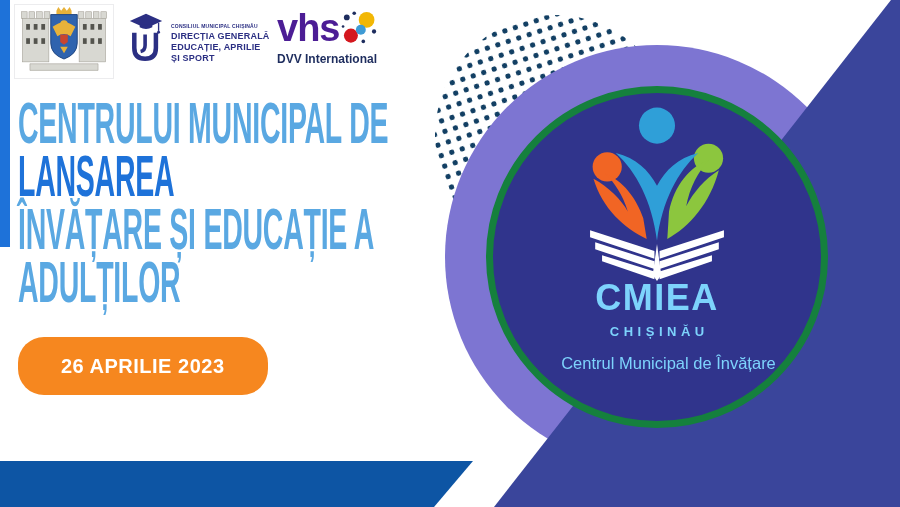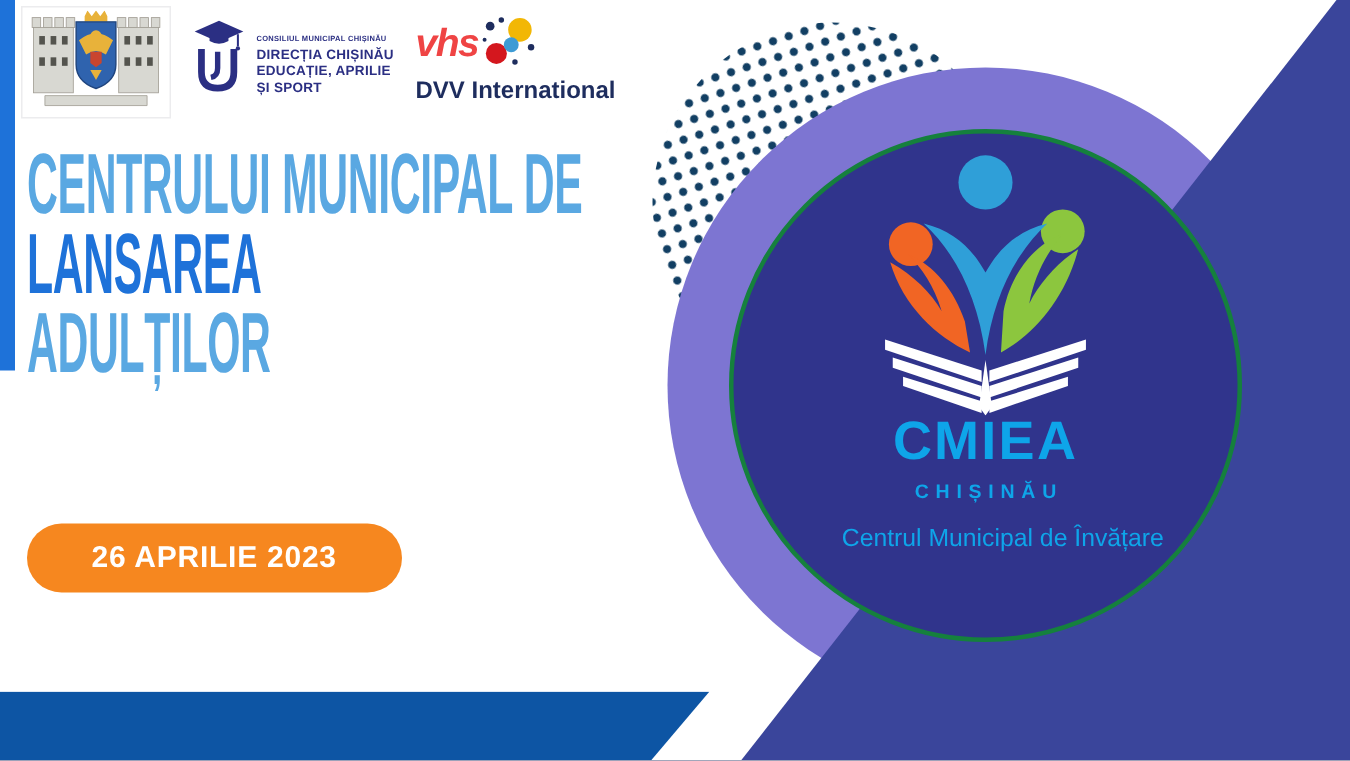--- a/index.html
+++ b/index.html
@@ -16,40 +16,40 @@
   .coa-box{
     position:absolute; left:14px; top:4px; width:100px; height:75px;
     background:#fff; border:1px solid #ececee; display:flex; align-items:center; justify-content:center;
   }
   .dgets{ position:absolute; left:128px; top:12px; display:flex; gap:7px; align-items:flex-start; }
   .dgets-text{ margin-top:11px; color:#2b2f83; }
   .dgets-small{ font-size:5px; font-weight:bold; letter-spacing:.2px; margin-bottom:2px; }
   .dgets-line{ font-size:9px; font-weight:bold; letter-spacing:.2px; line-height:11px; }
   .vhs{ position:absolute; left:277px; top:13px; }
   .vhs-row{ display:flex; align-items:flex-start; }
-  .vhs-word{ font-size:26px; line-height:30px; font-weight:bold; letter-spacing:-1px; color:#ef4444;font-style:italic; }
-  .vhs-sub{ margin-top:4px; font-size:16px; font-weight:bold; color:#1e2d5e; }
+  .vhs-word{ font-size:38px; line-height:30px; font-weight:bold; letter-spacing:-1px; color:#4c1d95; }
+  .vhs-sub{ margin-top:4px; font-size:12px; font-weight:bold; color:#1e2d5e; }
 
   
   .title-block{ position:absolute; left:18px; top:97px; width:460px; }
   .title-line{
     display:inline-block; white-space:nowrap;
     font-size:57px; line-height:53px; font-weight:bold; letter-spacing:-.5px;
     transform:scaleX(.5); transform-origin:0 50%;
   }
   .title-line.dark{ color:#1e72d9; }
   .title-line.light{ color:#5aa8e2; }
   .title-block > div{ height:53px; }
 
   
   .date-badge{
-    position:absolute; left:18px; top:337px; height:46px; padding:0 43px;
+    position:absolute; left:18px; top:337px; height:58px; padding:0 43px;
     background:#f6871f; border-radius:26px;
     display:inline-flex; align-items:center; justify-content:center;
-    color:#ffffff; font-size:20px; font-weight:bold; letter-spacing:.5px;margin-top:12px;
+    color:#ffffff; font-size:20px; font-weight:bold; letter-spacing:.5px;
   }
 
   
   .dots{
     position:absolute; left:435px; top:15px; width:240px; height:240px;
     border-radius:50%; z-index:1;
     background-image:radial-gradient(circle, #123f63 2.4px, transparent 3px);
     background-size:11px 11px;
     transform:rotate(-18deg);
   }
@@ -64,23 +64,23 @@
   }
   .bottom-bar{
     position:absolute; left:0; top:461px; width:480px; height:46px; z-index:3;
     background:#0d55a4;
     clip-path:polygon(0 0, 473px 0, 434px 46px, 0 46px);
   }
 
   
   .logo-circle{
     position:absolute; left:486px; top:86px; width:342px; height:342px; z-index:4;
-    background:#30348c; border:3px solid #15803d; border-radius:50%;
+    background:#30348c; border:7px solid #15803d; border-radius:50%;
     display:flex; flex-direction:column; align-items:center;
-    padding-top:12px; color:#0ea5e9; text-align:center;
+    padding-top:12px; color:#7dd3fc; text-align:center;
   }
   .cmiea-acronym{ margin-top:-4px; font-size:36px; font-weight:bold; letter-spacing:1.5px; }
   .cmiea-city{ margin-top:5px; font-size:13px; font-weight:bold; letter-spacing:4.5px; text-indent:4.5px; }
   .cmiea-desc{ font-size:16.5px; line-height:22px; font-weight:normal;margin-left:23px; }
   .cmiea-desc.first{ margin-top:13px; }
 </style>
 </head>
 <body>
 
 <div class="stage">
@@ -129,21 +129,21 @@
     <svg width="36" height="54" viewBox="0 0 40 58">
       <path d="M20,1 L38,9 L20,17 L2,9 Z" fill="#2b2f83"></path>
       <path d="M34,11 V20" stroke="#2b2f83" stroke-width="1.5" fill="none"></path>
       <circle cx="34" cy="21.5" r="1.6" fill="#2b2f83"></circle>
       <path d="M13,13 V16 Q20,20 27,16 V13 Z" fill="#2b2f83"></path>
       <path d="M7,22 V39 Q7,51 19,51 Q31,51 31,39 V22" stroke="#2b2f83" stroke-width="5" fill="none"></path>
       <path d="M19,24 V36 Q19,42 14,43" stroke="#2b2f83" stroke-width="4" fill="none"></path>
     </svg>
     <div class="dgets-text">
       <div class="dgets-small">CONSILIUL MUNICIPAL CHIȘINĂU</div>
-      <div class="dgets-line">DIRECȚIA CHIȘINĂU</div>
+      <div class="dgets-line">DIRECȚIA GENERALĂ</div>
       <div class="dgets-line">EDUCAȚIE, APRILIE</div>
       <div class="dgets-line">ȘI SPORT</div>
     </div>
   </div>
 
   <div class="vhs">
     <div class="vhs-row">
       <span class="vhs-word">vhs</span>
       <svg width="38" height="38" viewBox="0 0 46 46" style="margin-left:2px; margin-top:-3px;">
         <circle cx="31" cy="12" r="9.5" fill="#f2b705"></circle>
@@ -155,20 +155,21 @@
         <circle cx="27" cy="38" r="2.2" fill="#1e2d5e"></circle>
         <circle cx="2.5" cy="20" r="1.6" fill="#1e2d5e"></circle>
       </svg>
     </div>
     <div class="vhs-sub">DVV International</div>
   </div>
 
   <div class="title-block">
     <div><span class="title-line light">CENTRULUI MUNICIPAL DE</span></div>
     <div><span class="title-line dark">LANSAREA</span></div>
+    <div><span class="title-line light">ÎNVĂȚARE ȘI EDUCAȚIE A</span></div>
     <div><span class="title-line light">ADULȚILOR</span></div>
   </div>
 
   <div class="date-badge">26 APRILIE 2023</div>
 
   <div class="dots"></div>
   <div class="purple-circle"></div>
   <div class="navy-triangle"></div>
   <div class="bottom-bar"></div>
 

